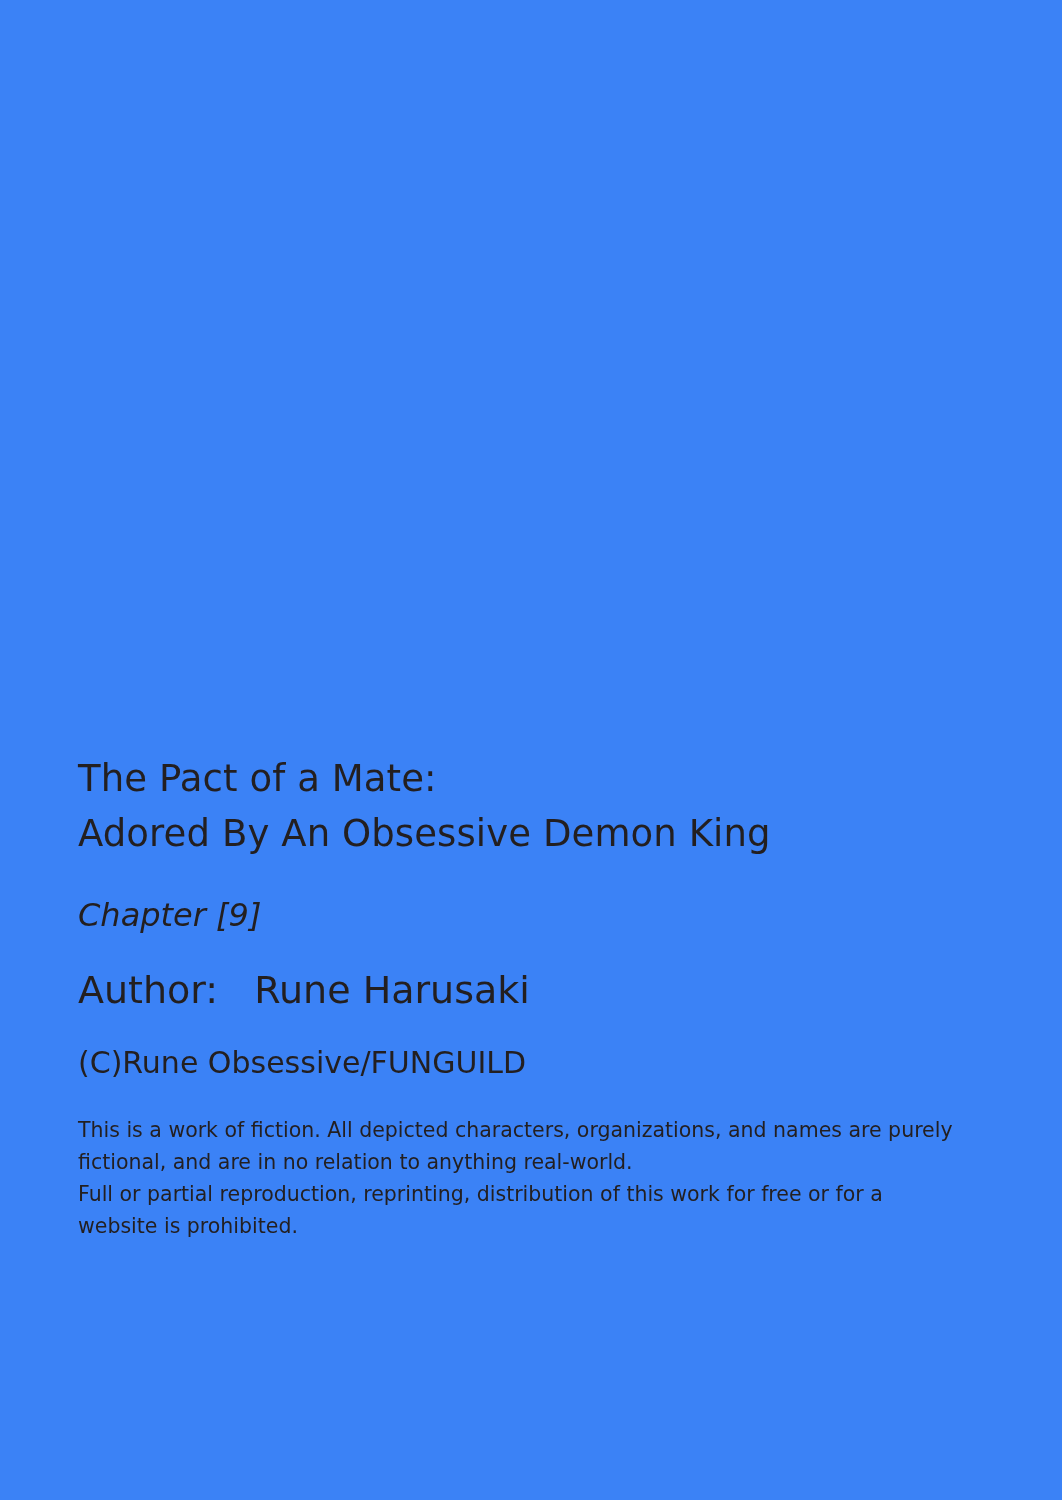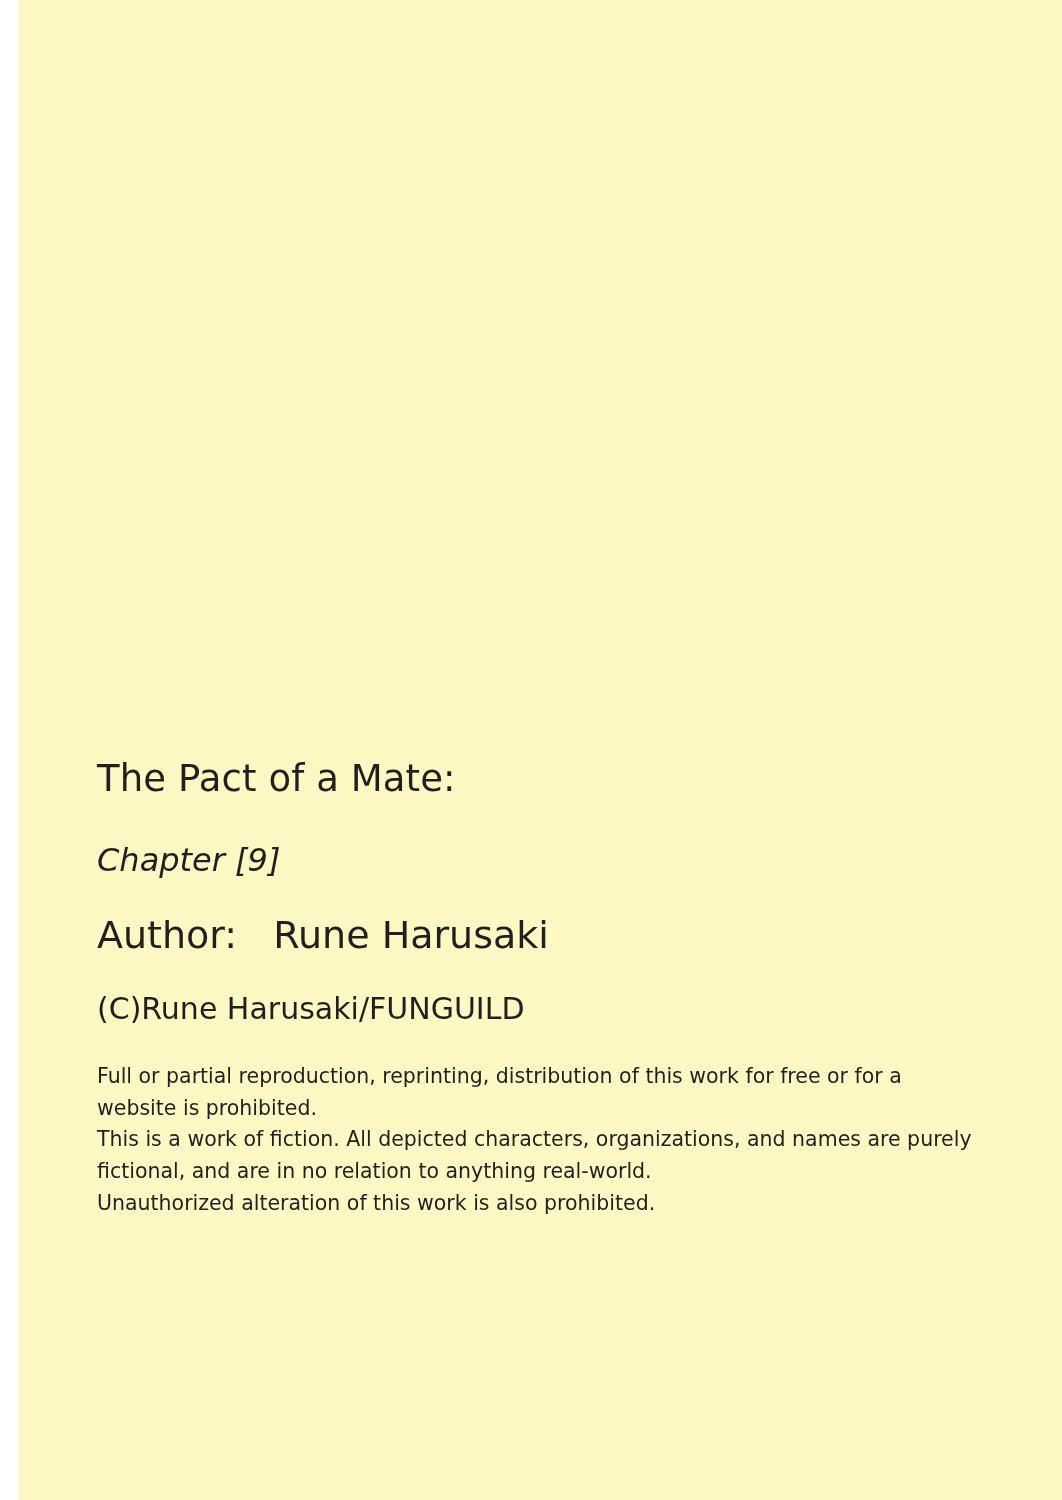--- a/index.html
+++ b/index.html
@@ -11,22 +11,21 @@
     width: 1062px;
     height: 1500px;
     position: relative;
     font-family: "DejaVu Sans", sans-serif;
     color: #231f20;
     overflow: hidden;
   }
   .page {
     position: absolute;
     inset: 0;
-    background: #fef9c3;
-    margin-left: 19px;
+    background: #3b82f6;
   }
   .colophon {
     position: absolute;
     left: 78px;
     top: 752px;
     width: 900px;
   }
   .title-block {
     margin: 0 0 34px 0;
   }
@@ -69,28 +68,28 @@
   }
 </style>
 </head>
 <body>
 
 <div class="page">
   <div class="colophon">
 
     <div class="title-block">
       <div class="title-line">The Pact of a Mate:</div>
+      <div class="title-line">Adored By An Obsessive Demon King</div>
     </div>
 
     <div class="chapter">Chapter [9]</div>
 
     <div class="author">Author:   Rune Harusaki</div>
 
-    <div class="copyright">(C)Rune Harusaki/FUNGUILD</div>
+    <div class="copyright">(C)Rune Obsessive/FUNGUILD</div>
 
     <div class="disclaimer">
+      <p>This is a work of fiction. All depicted characters, organizations, and names are purely fictional, and are in no relation to anything real-world.</p>
       <p>Full or partial reproduction, reprinting, distribution of this work for free or for a website is prohibited.</p>
-      <p>This is a work of fiction. All depicted characters, organizations, and names are purely fictional, and are in no relation to anything real-world.</p>
-      <p>Unauthorized alteration of this work is also prohibited.</p>
     </div>
 
   </div>
 </div>
 
 </body></html>

